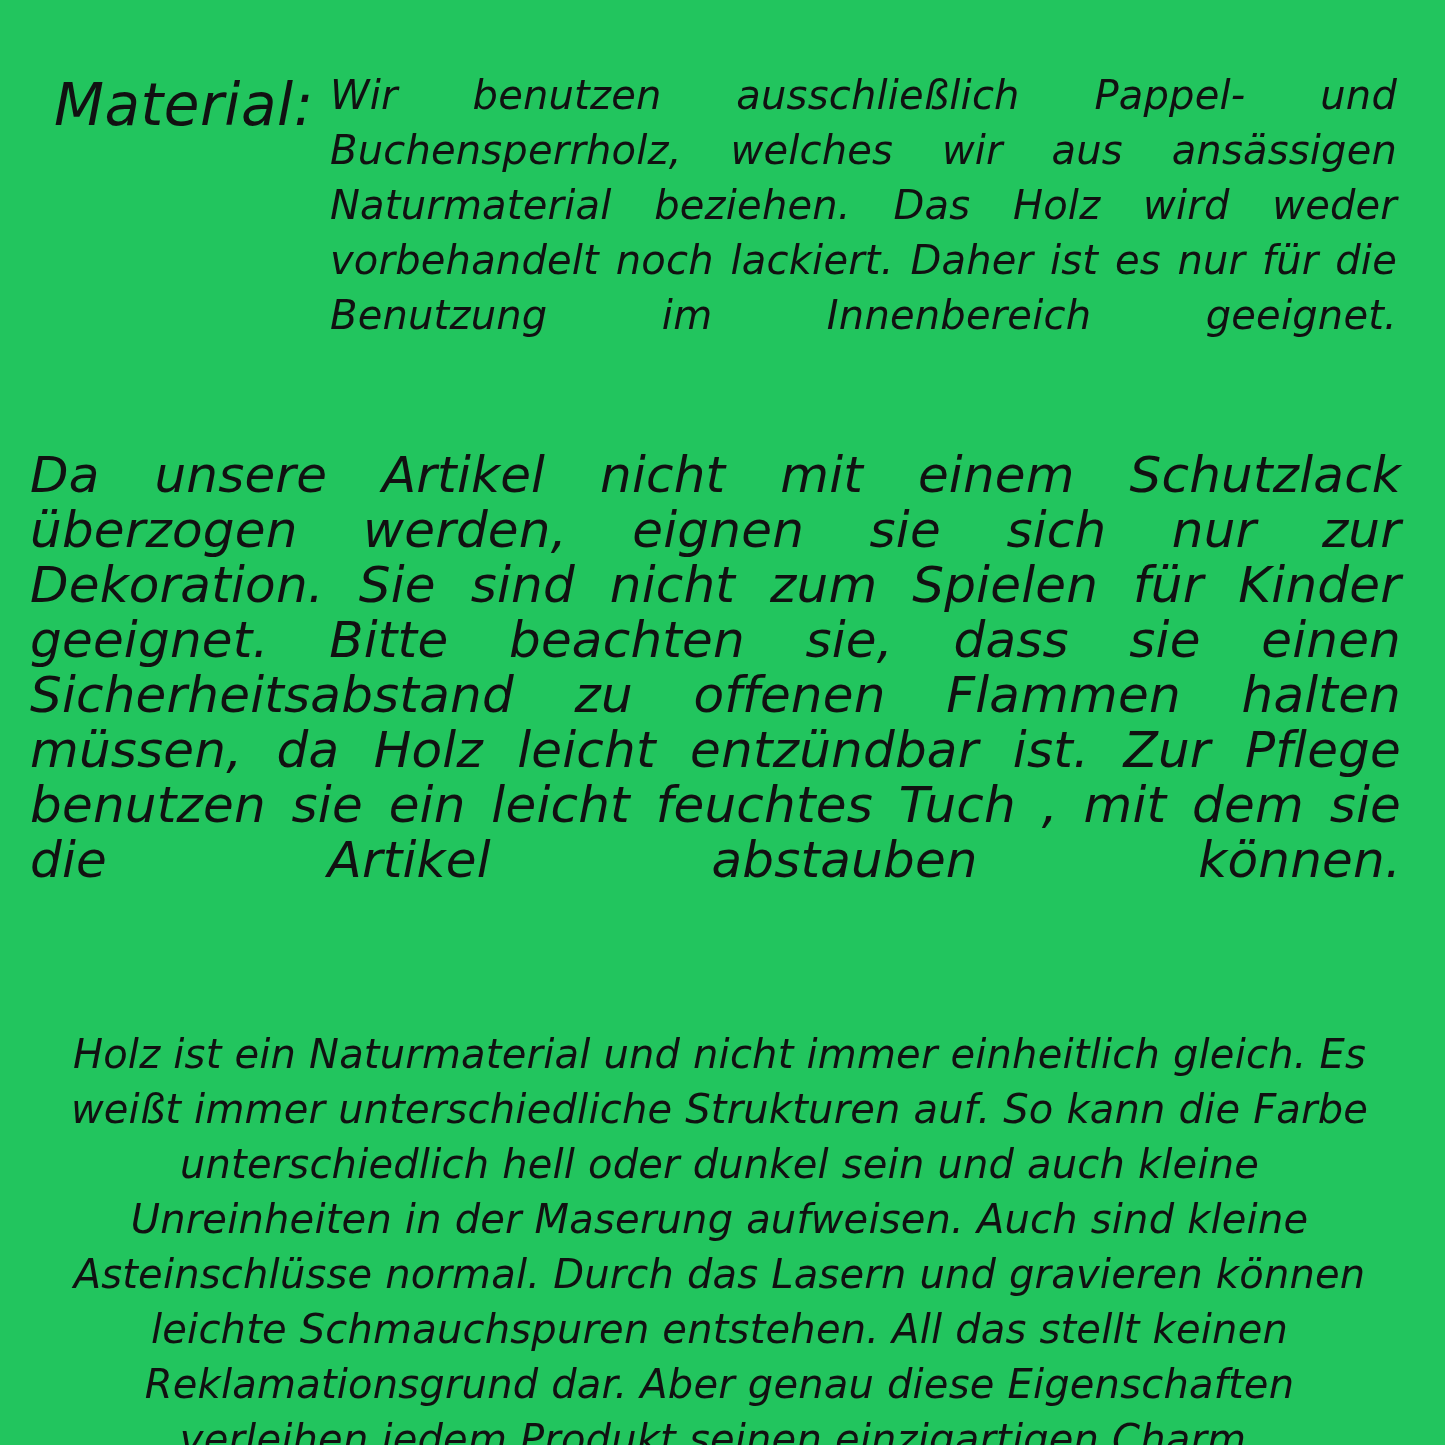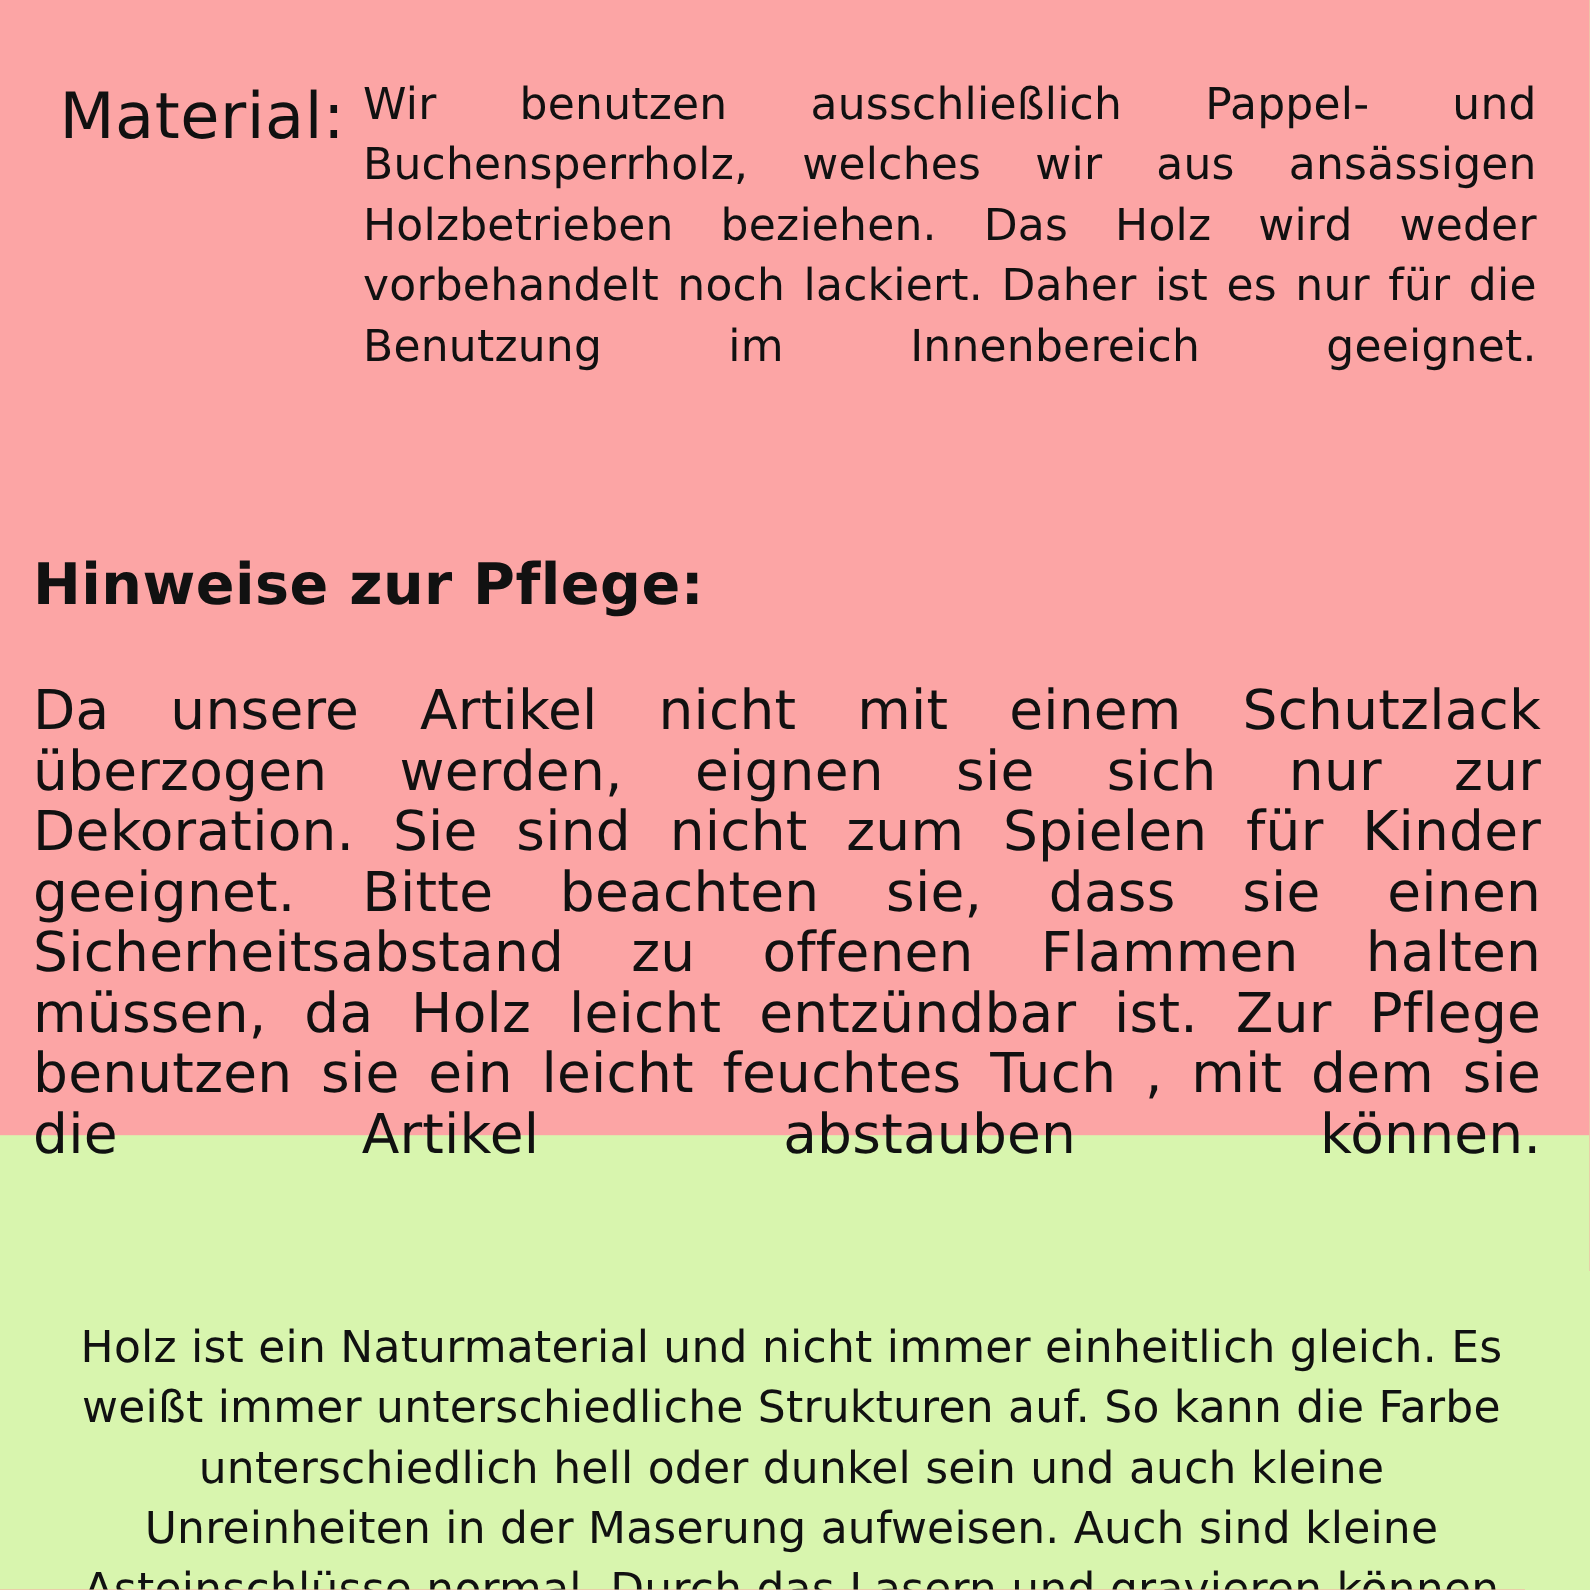--- a/index.html
+++ b/index.html
@@ -10,24 +10,25 @@
     width: 1445px;
     height: 1445px;
     background: #d8f5ae;
     font-family: "DejaVu Sans", sans-serif;
     color: #111111;
     overflow: hidden;
   }
   .page {
     position: relative;
     width: 1445px;
-    height: 1032px;
+    height: 1445px;
     box-sizing: border-box;
     padding: 28px 30px 10px 30px;
-    background: #fca5a5;
+    background: #22c55e;
+    font-style: italic;
   }
 
   
   .material-block {
     display: block;
     margin: 0 0 0 0;
     padding: 0;
   }
   .material-heading {
     float: left;
@@ -82,22 +83,21 @@
     letter-spacing: 0.2px;
   }
 </style>
 </head>
 <body>
 
 <div class="page">
 
   <section class="material-block">
     <span class="material-heading">Material:</span>
-    <p class="material-text">Wir benutzen ausschließlich Pappel- und Buchensperrholz, welches wir aus ansässigen Holzbetrieben beziehen. Das Holz wird weder vorbehandelt noch lackiert. Daher ist es nur für die Benutzung im Innenbereich geeignet.</p>
+    <p class="material-text">Wir benutzen ausschließlich Pappel- und Buchensperrholz, welches wir aus ansässigen Naturmaterial beziehen. Das Holz wird weder vorbehandelt noch lackiert. Daher ist es nur für die Benutzung im Innenbereich geeignet.</p>
   </section>
 
   <section>
-    <h2 class="care-heading">Hinweise zur Pflege:</h2>
     <p class="care-para">Da unsere Artikel nicht mit einem Schutzlack überzogen werden, eignen sie sich nur zur Dekoration. Sie sind nicht zum Spielen für Kinder geeignet. Bitte beachten sie, dass sie einen Sicherheitsabstand zu offenen Flammen halten müssen, da Holz leicht entzündbar ist. Zur Pflege benutzen sie ein leicht feuchtes Tuch , mit dem sie die Artikel abstauben können.</p>
     <p class="care-para-center">Holz ist ein Naturmaterial und nicht immer einheitlich gleich. Es weißt immer unterschiedliche Strukturen auf. So kann die Farbe unterschiedlich hell oder dunkel sein und auch kleine Unreinheiten in der Maserung aufweisen. Auch sind kleine Asteinschlüsse normal. Durch das Lasern und gravieren können leichte Schmauchspuren entstehen. All das stellt keinen Reklamationsgrund dar. Aber genau diese Eigenschaften verleihen jedem Produkt seinen einzigartigen Charm.</p>
   </section>
 
 </div>
 
 </body></html>

